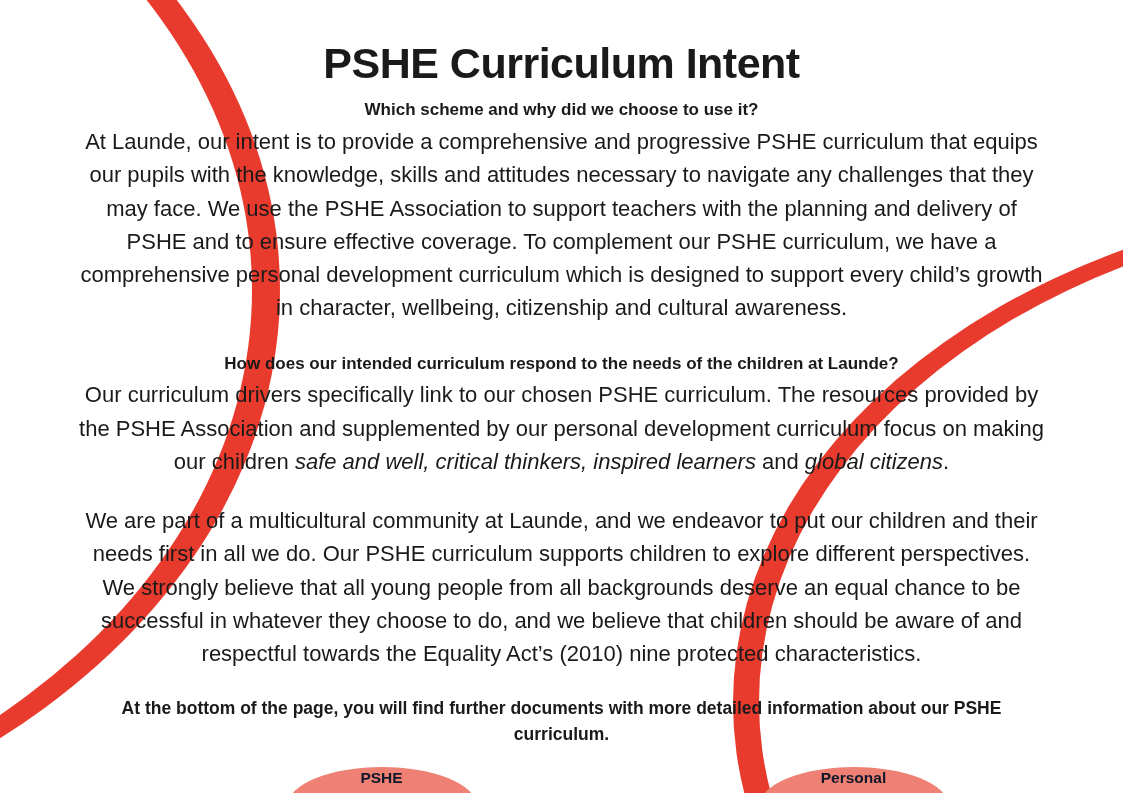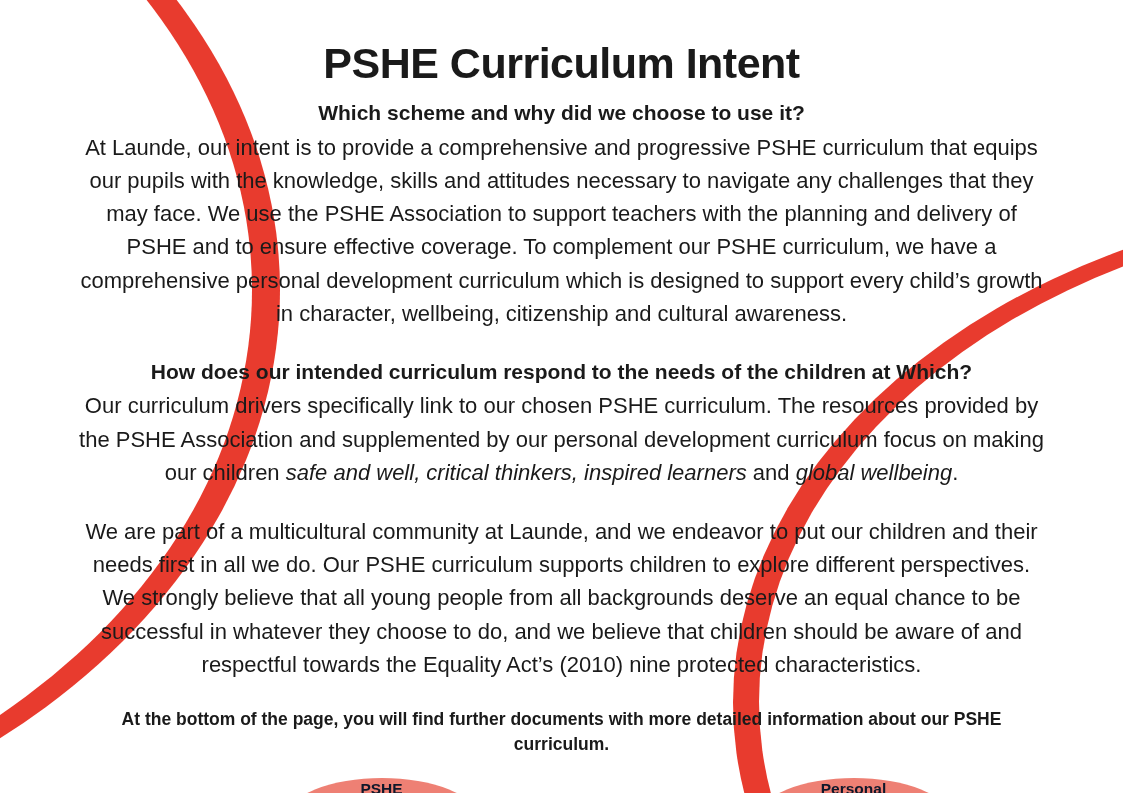--- a/index.html
+++ b/index.html
@@ -74,21 +74,21 @@
     text-align: center;
   }
   .title {
     font-size: 43px;
     font-weight: bold;
     letter-spacing: -0.5px;
     margin: 0 0 12px 0;
     line-height: 1.1;
   }
   .heading {
-    font-size: 21px;
+    font-size: 17px;
     font-weight: bold;
     margin: 7px 0 3px 0;
     line-height: 1.35;
   }
   .para {
     font-size: 22px;
     line-height: 1.51;
     margin: 0;
     padding: 0 6px;
   }
@@ -157,22 +157,22 @@
   <div class="content">
 
     <h1 class="title">PSHE Curriculum Intent</h1>
 
     <div class="block">
       <div class="heading">Which scheme and why did we choose to use it?</div>
       <p class="para">At Launde, our intent is to provide a comprehensive and progressive PSHE curriculum that equips our pupils with the knowledge, skills and attitudes necessary to navigate any challenges that they may face. We use the PSHE Association to support teachers with the planning and delivery of PSHE and to ensure effective coverage. To complement our PSHE curriculum, we have a comprehensive personal development curriculum which is designed to support every child’s growth in character, wellbeing, citizenship and cultural awareness.</p>
     </div>
 
     <div class="block">
-      <div class="heading">How does our intended curriculum respond to the needs of the children at Which?</div>
-      <p class="para"><span>Our curriculum drivers specifically link to our chosen PSHE curriculum. The resources provided by the PSHE Association and supplemented by our personal development curriculum focus on making our children </span><em>safe and well, critical thinkers, inspired learners</em><span> and </span><em>global wellbeing</em><span>.</span></p>
+      <div class="heading">How does our intended curriculum respond to the needs of the children at Launde?</div>
+      <p class="para"><span>Our curriculum drivers specifically link to our chosen PSHE curriculum. The resources provided by the PSHE Association and supplemented by our personal development curriculum focus on making our children </span><em>safe and well, critical thinkers, inspired learners</em><span> and </span><em>global citizens</em><span>.</span></p>
     </div>
 
     <div class="block">
       <p class="para">We are part of a multicultural community at Launde, and we endeavor to put our children and their needs first in all we do. Our PSHE curriculum supports children to explore different perspectives. We strongly believe that all young people from all backgrounds deserve an equal chance to be successful in whatever they choose to do, and we believe that children should be aware of and respectful towards the Equality Act’s (2010) nine protected characteristics.</p>
     </div>
 
     <p class="footer-note">At the bottom of the page, you will find further documents with more detailed information about our PSHE curriculum.</p>
 
     <div class="buttons">
       <div class="oval oval-1">

